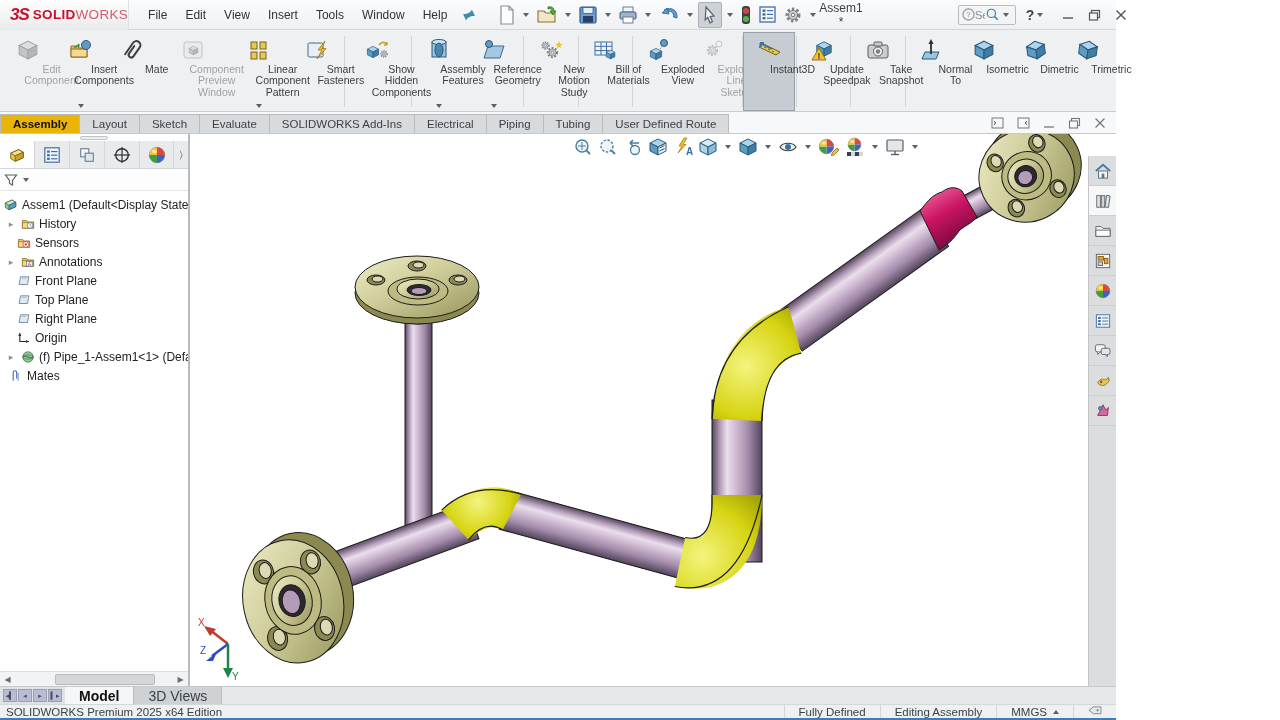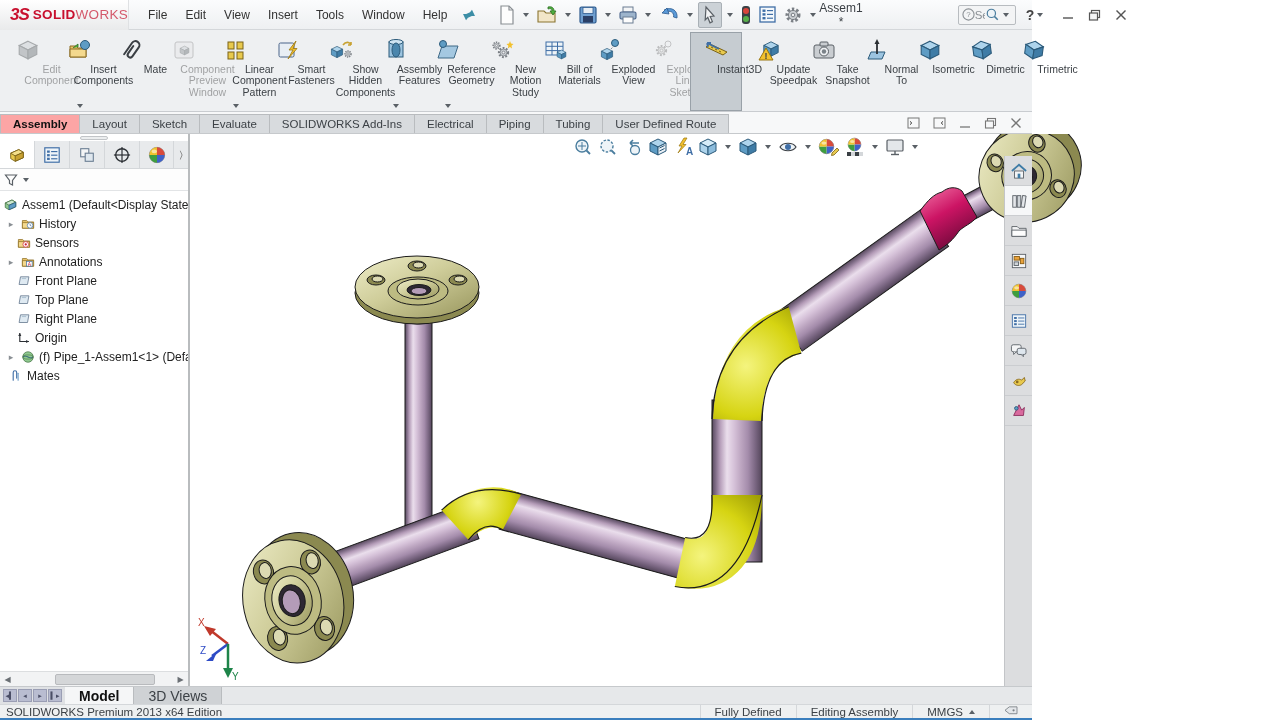--- a/index.html
+++ b/index.html
@@ -1,18 +1,18 @@
 <!DOCTYPE html>
 <html><head>
 <meta charset="utf-8">
 <style>
   * { margin:0; padding:0; box-sizing:border-box; }
   html,body { width:1280px; height:720px; overflow:hidden; }
   body { font-family:"Liberation Sans", sans-serif; font-size:12px; color:#333; background:#fff; }
-  .window { width:1032px; height:720px; display:flex; flex-direction:column; background:#fff; }
+  .window { width:1116px; height:720px; display:flex; flex-direction:column; background:#fff; }
 
   
   .titlebar { height:30px; flex:0 0 30px; display:flex; align-items:center; background:linear-gradient(#fbfcfd,#eef0f2); border-bottom:1px solid #d4d7da; padding-right:6px; }
   .logo { width:138px; height:30px; display:flex; align-items:center; padding-left:10px; background:linear-gradient(#ffffff,#e9eaeb); border-right:1px solid #dfe1e3; }
   .logo .mark { color:#c8102e; font-weight:bold; font-style:italic; font-size:17px; letter-spacing:-1px; margin-right:4px; }
   .logo .n1 { color:#c8102e; font-weight:bold; font-size:13.5px; letter-spacing:.3px; }
   .logo .n2 { color:#d4596b; font-size:13.5px; letter-spacing:.3px; }
   .menubar { display:flex; align-items:center; margin-left:10px; }
   .menuitem { padding:4px 9px; cursor:default; }
   .pin { margin:0 6px; }
@@ -34,21 +34,21 @@
   .rbtn .ric { height:26px; display:flex; align-items:center; justify-content:center; }
   .rbtn .lbl { font-size:10.5px; line-height:1.08; color:#3c4146; margin-top:1px;margin-left:47px; }
   .rbtn.wide { max-width:96px; }
   .rbtn.dis { opacity:.45; filter:grayscale(.9); }
   .rbtn.sel { background:#c6ccd1; border:1px solid #99a1a8; }
   .rbtn .dcaret { width:0; height:0; border-left:3.5px solid transparent; border-right:3.5px solid transparent; border-top:4px solid #5a6066; margin-top:auto; }
 
   
   .cmdtabs { height:22px; flex:0 0 22px; background:#f7f8f9; display:flex; align-items:flex-end; border-bottom:1px solid #c6c9cc; }
   .ctab { background:#d8dbde; border:1px solid #b9bcbf; border-bottom:none; padding:3px 12px 3px 12px; font-size:11.5px; color:#3c4146; margin-right:-1px; }
-  .ctab.active { background:#fca5a5; font-weight:bold; color:#111; }
+  .ctab.active { background:#eab308; font-weight:bold; color:#111; }
   .cmdtabs .dwctrl { margin-left:auto; display:flex; align-items:center; gap:13px; margin-right:10px; padding-bottom:4px; }
 
   
   .main { flex:1 1 auto; display:flex; min-height:0; }
   .leftpanel { width:190px; flex:0 0 190px; background:#fff; border-right:2px solid #b9bcbe; display:flex; flex-direction:column; position:relative; }
   .splitterbar { height:7px; display:flex; justify-content:center; align-items:center; }
   .splitterbar .pill { width:28px; height:4px; border:1px solid #c2c5c8; border-radius:3px; background:#eceeef; }
   .treetabs { height:28px; display:flex; align-items:stretch; border-bottom:1px solid #d4d7da; background:#e8eaec; }
   .ttab { width:36px; display:flex; align-items:center; justify-content:center; border-right:1px solid #d4d7da; }
   .ttab.active { background:#fff; }
@@ -942,21 +942,21 @@
       <span class="navbtn">◂▍</span>
       <span class="navbtn">◂</span>
       <span class="navbtn">▸</span>
       <span class="navbtn">▍▸</span>
     </div>
     <span class="dtab active">Model</span>
     <span class="dtab">3D Views</span>
   </div>
 
   <div class="statusbar">
-    <span class="edition">SOLIDWORKS Premium 2013 x64 Edition</span>
+    <span class="edition">SOLIDWORKS Premium 2025 x64 Edition</span>
     <span style="margin-left:auto"></span>
     <span class="sfield">Fully Defined</span>
     <span class="sfield">Editing Assembly</span>
     <span class="sfield">
         <span>MMGS</span>
         <span class="upcaret"></span>
       </span>
     <span class="sfield">
         <svg class="mini" width="14" height="12" viewBox="0 0 16 14">
           <path d="M1,5 L6,1 L15,1 L15,9 L6,9 Z" fill="#e4e7ea" stroke="#7a7f85"></path>

